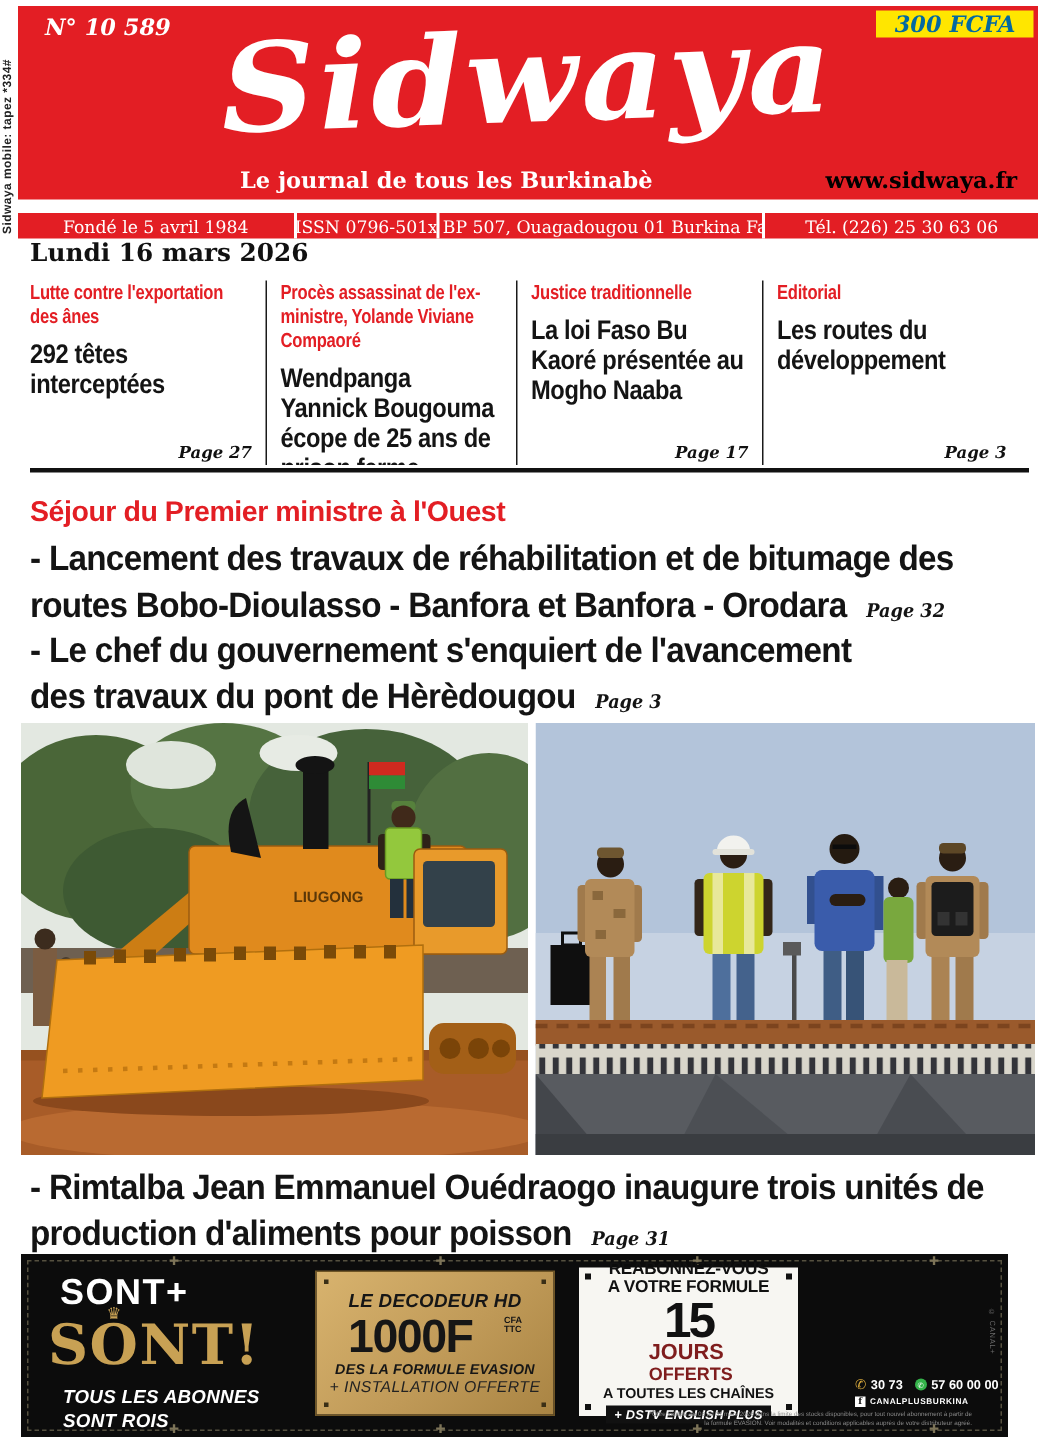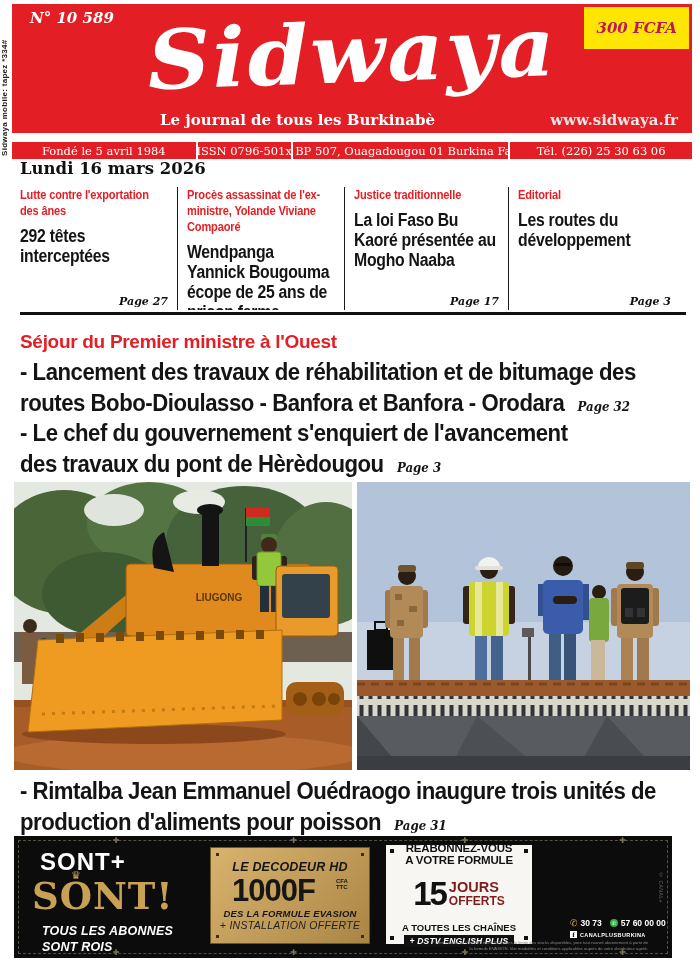--- a/index.html
+++ b/index.html
@@ -12,27 +12,27 @@
   body{background:#888;font-family:"Liberation Sans",sans-serif;}
   .page{position:relative;width:700px;height:964px;background:#ffffff;overflow:hidden;margin:0 auto;}
 
   
   .side-strip{position:absolute;left:0px;top:6px;height:150px;writing-mode:vertical-rl;transform:rotate(180deg);
     font-size:8px;font-weight:bold;color:#222;letter-spacing:.3px;}
 
   
   .masthead{position:absolute;left:12px;top:4px;width:680px;height:129px;background:var(--red);}
   .issue{position:absolute;left:18px;top:5px;color:#fff;font-family:"DejaVu Serif",serif;font-style:italic;font-weight:bold;font-size:15px;}
-  .price-badge{position:absolute;right:3px;top:3px;background:var(--yellow);color:#be185d;
-    font-family:"DejaVu Serif",serif;font-style:italic;font-weight:bold;font-size:15px;padding:12px 12px;}
+  .price-badge{position:absolute;right:3px;top:3px;background:var(--yellow);color:#0369a1;
+    font-family:"DejaVu Serif",serif;font-style:italic;font-weight:bold;font-size:15px;padding:0 12px;}
   .logo{position:absolute;left:0;right:0;top:8px;text-align:center;color:#fff;
     font-family:"DejaVu Serif",serif;font-style:italic;font-weight:bold;font-size:82px;line-height:1.0;
     letter-spacing:2px;transform:rotate(-2deg) scaleX(1.06);}
   .tagline{position:absolute;left:148px;bottom:4px;color:#fff;font-family:"DejaVu Serif",serif;font-weight:bold;font-size:15px;}
-  .website{position:absolute;right:14px;bottom:4px;color:#e5e5e5;font-family:"DejaVu Serif",serif;font-weight:bold;font-size:15px;margin-left:16px;}
+  .website{position:absolute;right:14px;bottom:4px;color:#000000;font-family:"DejaVu Serif",serif;font-weight:bold;font-size:15px;margin-left:16px;}
 
   
   .info-bar{position:absolute;left:12px;top:142px;width:680px;height:17px;background:var(--red);display:flex;align-items:center;
     color:#fff;font-family:"DejaVu Serif",serif;font-size:11.5px;}
   .info-cell{display:flex;align-items:center;justify-content:center;height:100%;white-space:nowrap;overflow:hidden;}
   .ic1{flex:0 0 27%;}
   .ic2{flex:0 0 14%;border-left:2px solid #fff;}
   .ic3{flex:0 0 32%;border-left:2px solid #fff;}
   .ic4{flex:0 0 27%;border-left:2px solid #fff;}
 
@@ -88,21 +88,21 @@
   .plq-pricerow{display:flex;align-items:flex-start;line-height:.95;margin:2px 0;gap:20px;}
   .plq-price{color:#161616;font-weight:800;font-size:31px;letter-spacing:-1px;}
   .plq-sup{display:flex;flex-direction:column;color:#161616;font-weight:700;font-size:6px;margin-top:3px;margin-left:1px;}
   .plq-sub{color:#161616;font-weight:800;font-style:italic;font-size:9.5px;letter-spacing:.2px;}
   .plq-bonus{color:#222;font-style:italic;font-size:10.5px;letter-spacing:.3px;}
 
   .offer{position:absolute;left:372px;top:9px;width:146px;height:99px;background:#f7f6f2;
     display:flex;flex-direction:column;align-items:center;justify-content:center;}
   .off-dot{position:absolute;width:4px;height:4px;background:#111;}
   .off-l1{color:#111;font-weight:800;font-size:11.5px;letter-spacing:-.2px;}
-  .off-row{display:flex;align-items:center;margin:13px 0;}
+  .off-row{display:flex;align-items:center;margin:1px 0;flex-direction:column;}
   .off-num{color:#111;font-weight:800;font-size:33px;line-height:.9;letter-spacing:-2px;}
   .off-units{display:flex;flex-direction:column;margin-left:3px;color:#7f1d1d;font-weight:800;line-height:1;}
   .off-u1{font-size:14.5px;}
   .off-u2{font-size:12px;}
   .off-l3{color:#111;font-weight:800;font-size:9.5px;margin-top:1px;}
   .off-badge{background:#111;color:#fff;font-weight:800;font-style:italic;font-size:8.5px;padding:1px 6px;margin-top:2px;letter-spacing:.2px;}
 
   .contacts{position:absolute;left:556px;top:82px;width:96px;color:#fff;}
   .crow{display:flex;align-items:center;gap:3px;white-space:nowrap;}
   .phone-icon{color:#d8a93c;font-size:9px;}

